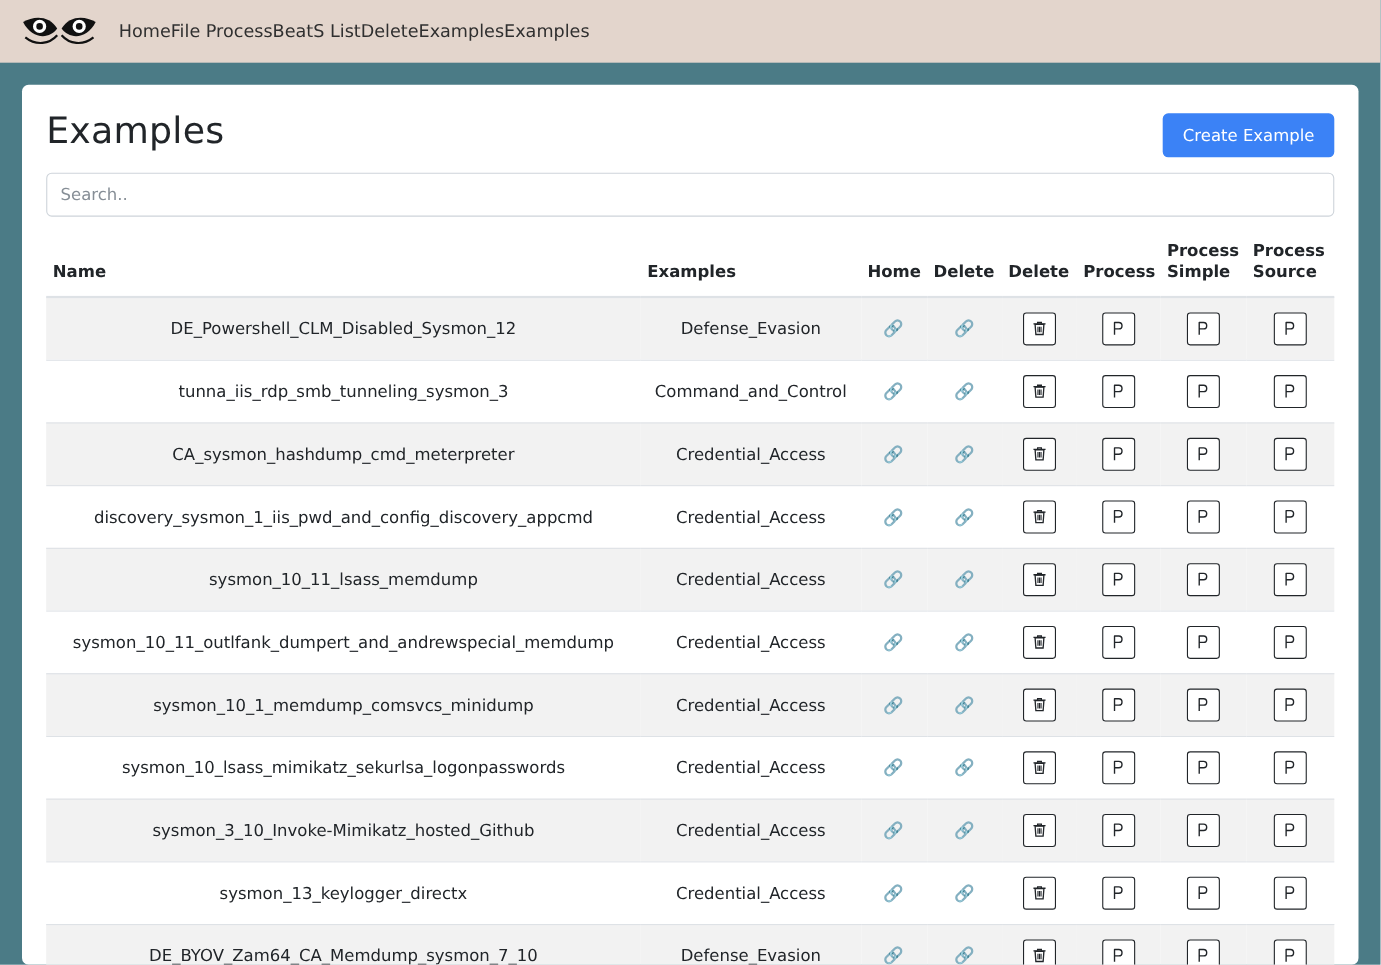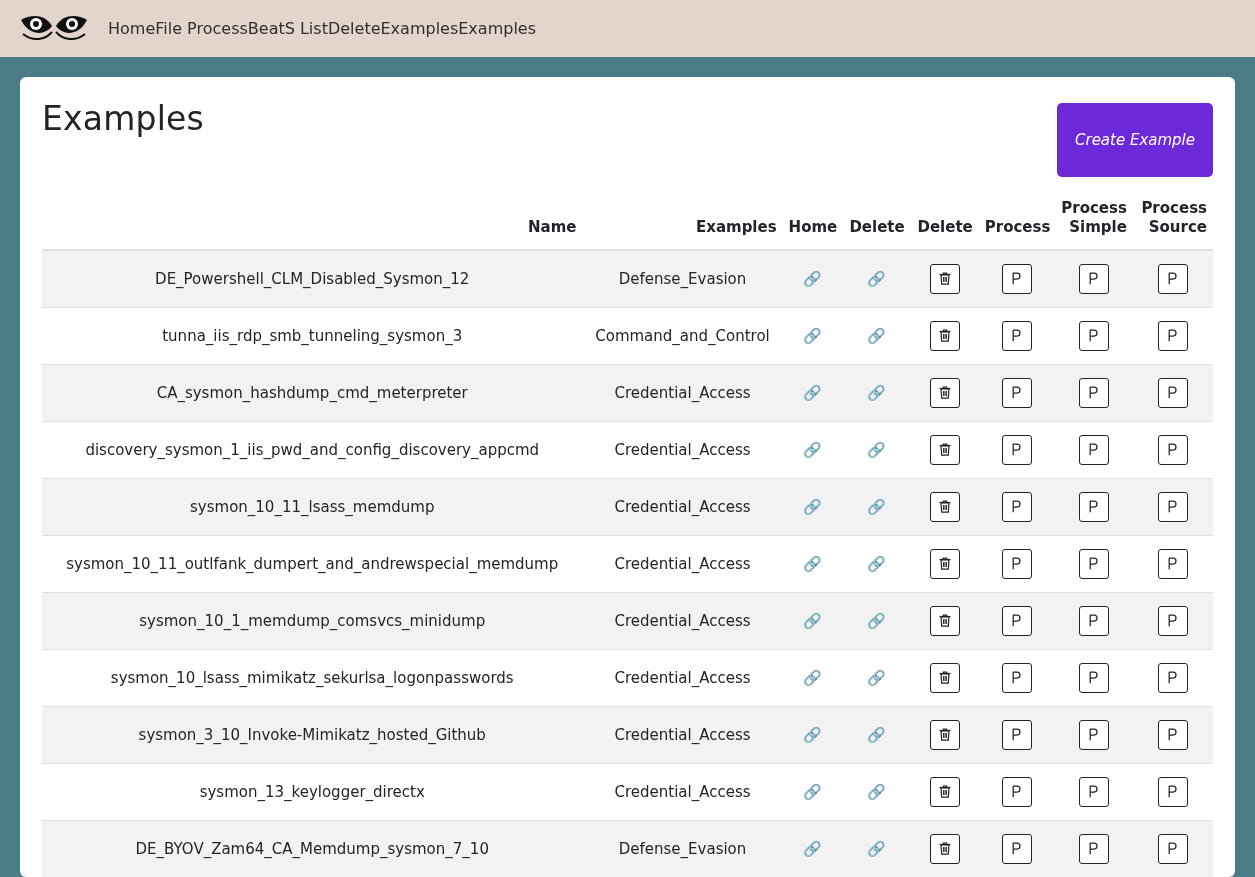--- a/index.html
+++ b/index.html
@@ -63,30 +63,29 @@
     justify-content: space-between;
   }
   .page-title {
     font-size: 33px;
     font-weight: normal;
     margin: 0 0 4px 0;
     color: #212529;
     letter-spacing: .2px;
   }
   .btn-primary {
-    background: #6d28d9;
+    background: #3b82f6;
     color: #fff;
     border: none;
     border-radius: 5px;
     font-size: 15px;
-    padding: 28px 18px;
+    padding: 11px 18px;
     cursor: pointer;
     font-family: inherit;
     margin-top: 4px;
-    font-style: italic;
   }
 
   .search-wrap { margin-top: 14px; }
   .search-input {
     width: 100%;
     box-sizing: border-box;
     padding: 10px 12px;
     font-size: 15px;
     color: #212529;
     border: 1px solid #ced4da;
@@ -104,21 +103,21 @@
     font-size: 15px;
     color: #212529;
     table-layout: fixed;
   }
   table.examples th {
     font-weight: bold;
     font-size: 15px;
     padding: 6px 6px 12px 6px;
     vertical-align: bottom;
     border-bottom: 2px solid #dee2e6;
-    text-align: right;
+    text-align: left;
     line-height: 1.25;
   }
   table.examples td {
     padding: 13px 6px;
     border-bottom: 1px solid #dee2e6;
     text-align: center;
     vertical-align: middle;
   }
   table.examples tbody tr:nth-child(odd) { background: #f2f2f2; }
   table.examples tbody tr:nth-child(even) { background: #ffffff; }
@@ -186,20 +185,23 @@
 </div>
 
 <div class="page">
   <div class="card">
 
     <div class="card-head">
       <h1 class="page-title">Examples</h1>
       <button class="btn-primary">Create Example</button>
     </div>
 
+    <div class="search-wrap">
+      <input class="search-input" type="text" placeholder="Search.." style="">
+    </div>
 
     <table class="examples">
       <colgroup>
         <col class="col-name">
         <col class="col-cat">
         <col class="col-link">
         <col class="col-source">
         <col class="col-del">
         <col class="col-proc">
         <col class="col-simple">

